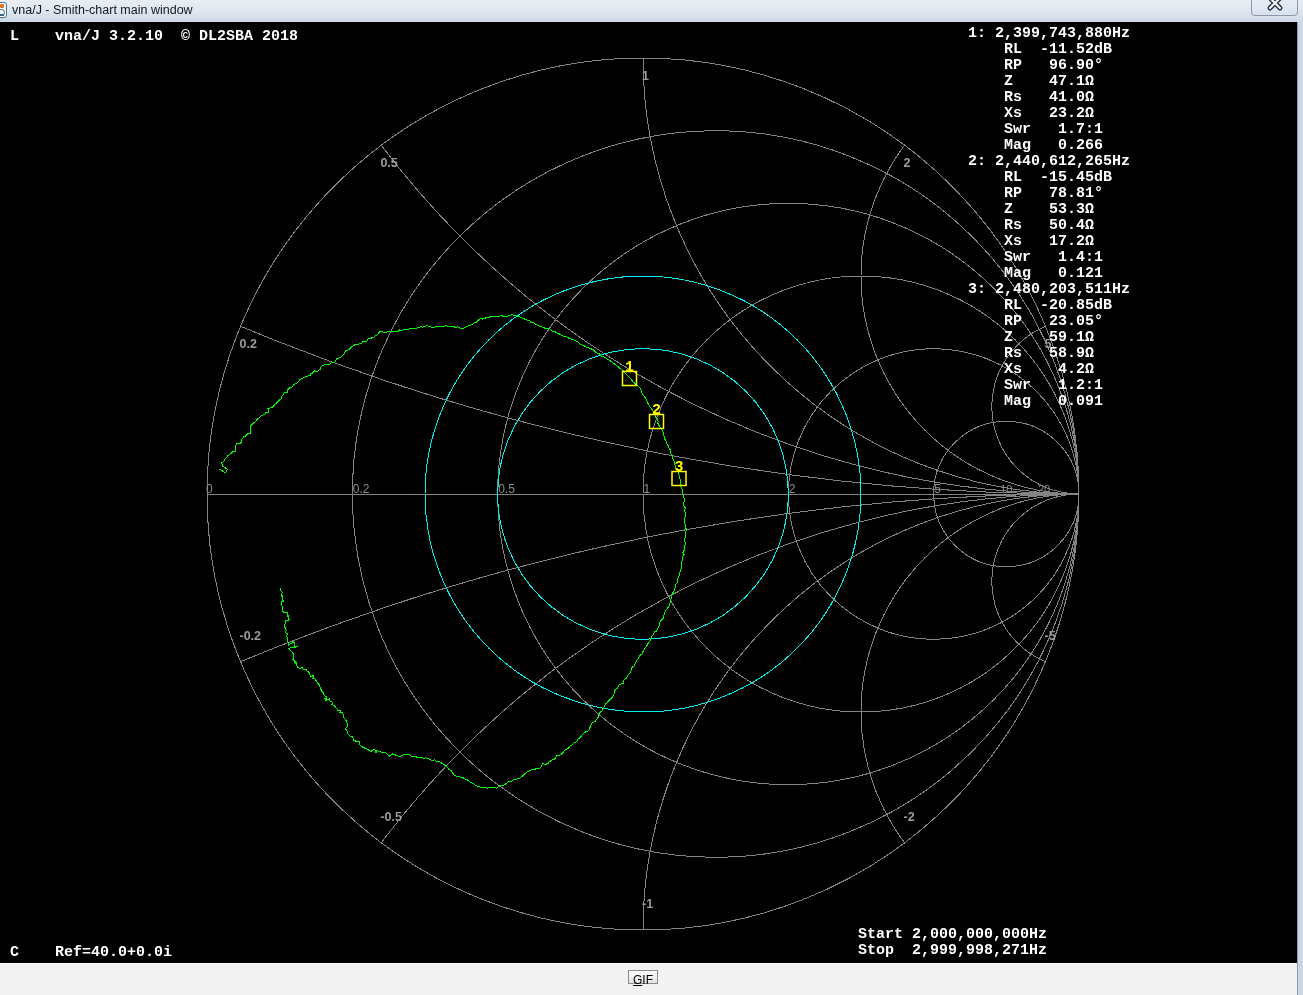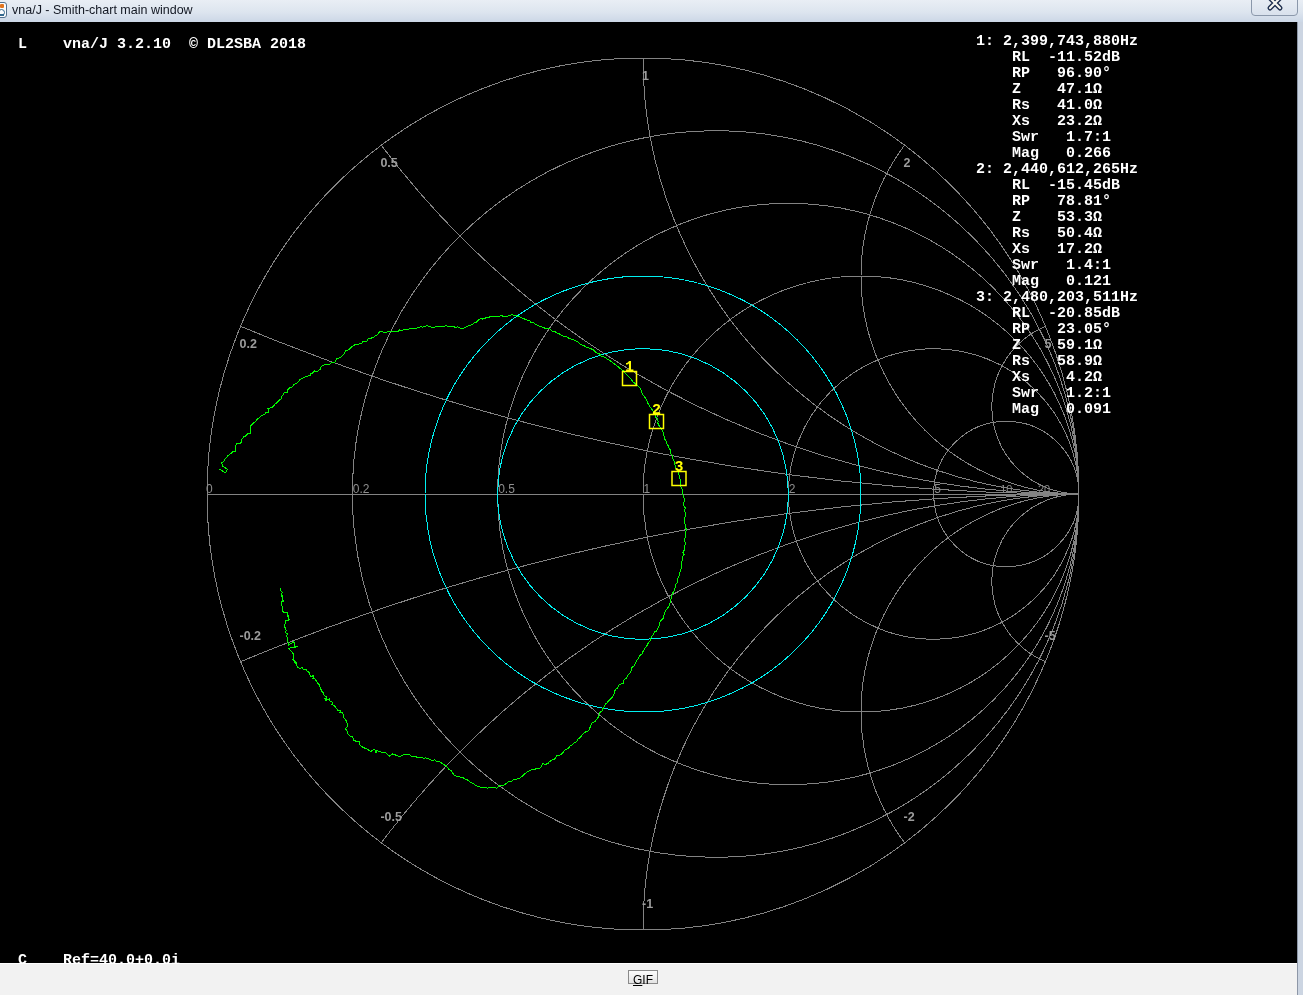--- a/index.html
+++ b/index.html
@@ -14,21 +14,21 @@
 #icon .bl2{position:absolute;left:6px;top:11px;width:7px;height:2px;background:#33688e;}
 #closebtn{position:absolute;left:1251px;top:-8px;width:45px;height:22px;border:1px solid #8b98ab;
   border-radius:4px;background:linear-gradient(#eef2f7,#d9e1ec);}
 #client{position:absolute;left:0;top:22px;width:1297px;height:941px;background:#000;}
 #rightborder{position:absolute;left:1297px;top:22px;width:6px;height:973px;background:#ccd5e2;border-left:1px solid #8d97a7;box-sizing:border-box;}
 #bottompanel{position:absolute;left:0;top:963px;width:1297px;height:32px;background:#f2f2f2;border-top:1px solid #ffffff;}
 #gifbtn{position:absolute;left:628px;top:6px;width:30px;height:14px;box-sizing:border-box;
   border:1px solid #8a8a8a;background:linear-gradient(#fbfbfb,#e4e4e4);
   font-family:"Liberation Sans",sans-serif;font-size:12px;color:#000;text-align:center;line-height:19px;}
 .mono{position:absolute;font-family:"Liberation Mono",monospace;font-weight:bold;font-size:15px;
-  line-height:16px;color:#fff;white-space:pre;margin:8px;transform:translateZ(0);}
+  line-height:16px;color:#fff;white-space:pre;margin:0;transform:translateZ(0);}
 </style></head>
 <body>
 <div id="win">
   <div id="titlebar">
     <div id="icon">
         <div class="or"></div>
         <div class="bl"></div>
         <div class="bl2"></div>
       </div>
     <div id="title">vna/J - Smith-chart main window</div>
@@ -126,18 +126,20 @@
     Mag   0.121
 3: 2,480,203,511Hz
     RL  -20.85dB
     RP   23.05°
     Z    59.1Ω
     Rs   58.9Ω
     Xs    4.2Ω
     Swr   1.2:1
     Mag   0.091</pre>
     <pre class="mono" style="left:10px;top:922.5px">C    Ref=40.0+0.0i</pre>
+    <pre class="mono" style="left:858px;top:905px">Start 2,000,000,000Hz
+Stop  2,999,998,271Hz</pre>
   </div>
   <div id="bottompanel">
       <div id="gifbtn"><span style="text-decoration:underline">G</span>IF</div>
     </div>
   <div id="rightborder"></div>
 </div>
 
 </body></html>

